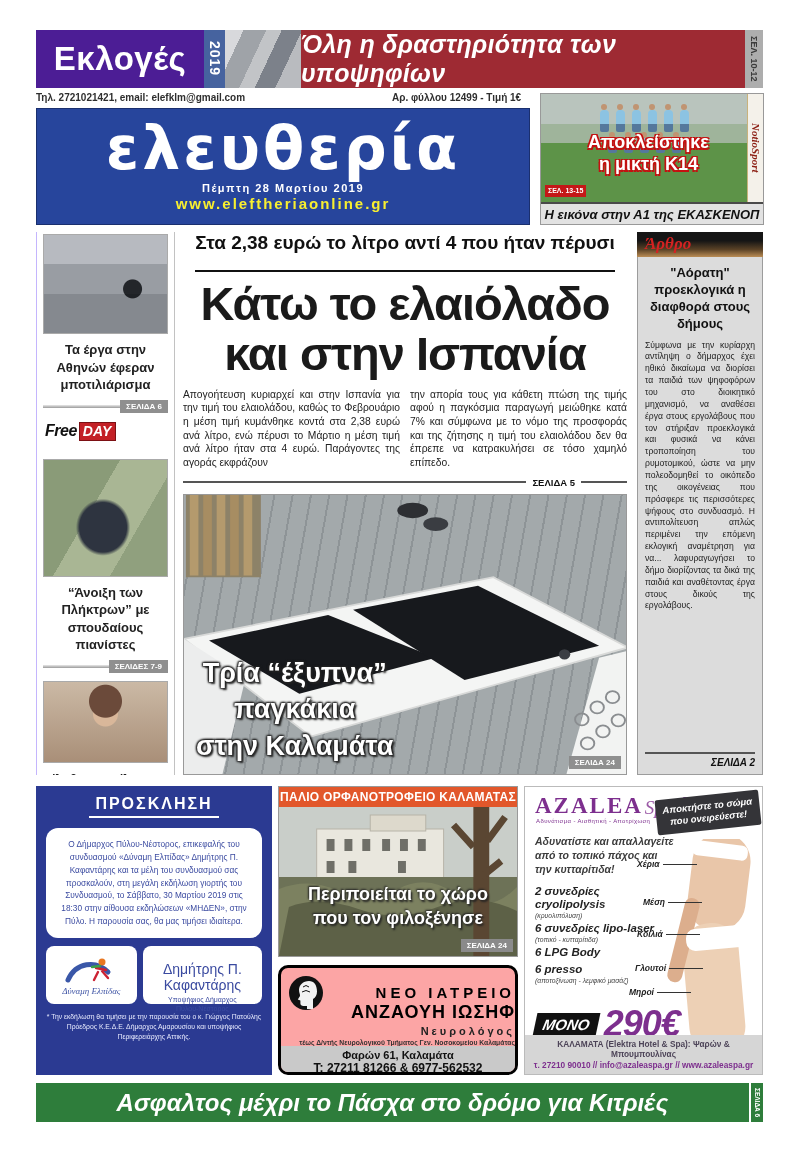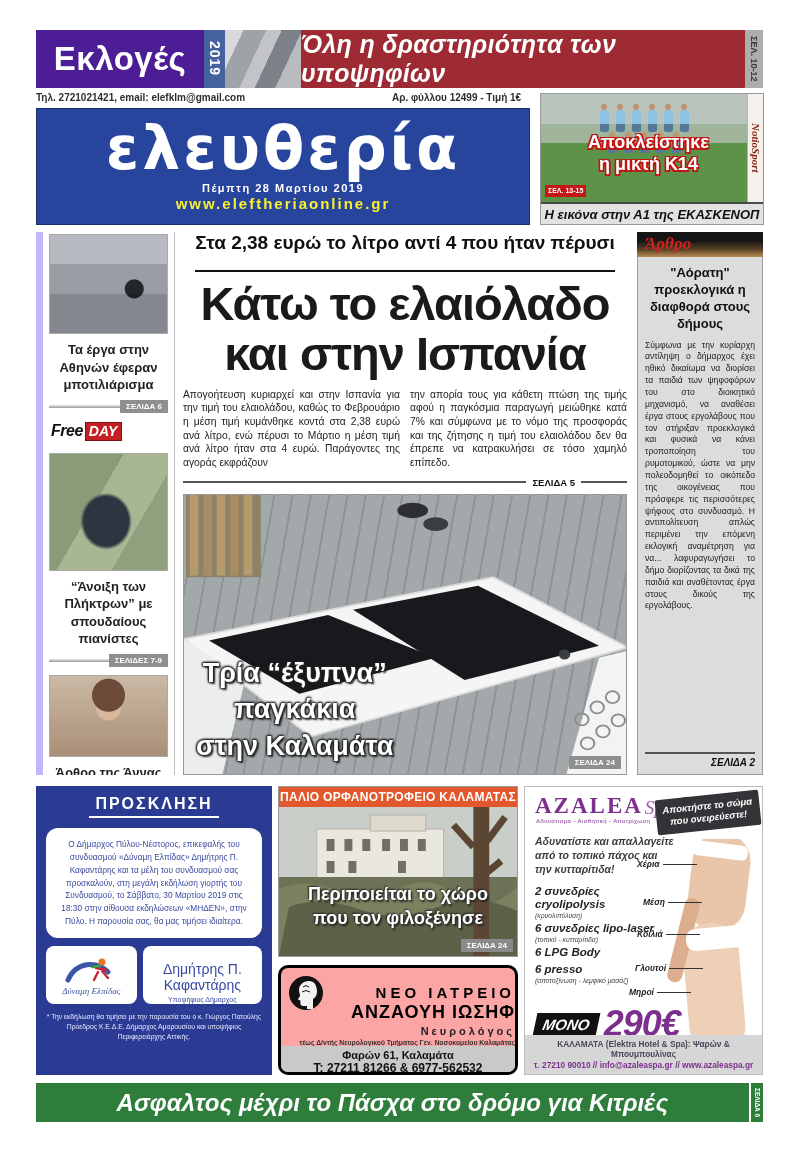--- a/index.html
+++ b/index.html
@@ -45,29 +45,29 @@
   .notio-strip { position:absolute; right:0; top:0; bottom:0; width:16px; background:#f4f1ea; border-left:1px solid #c9b27c;
                  writing-mode:vertical-rl; display:flex; align-items:center; justify-content:center;
                  font-family:"Liberation Serif", serif; font-weight:bold; font-style:italic; font-size:11px; color:#8b1d12; }
   .sports-footer { height:22px; background:#e2e2e2; border-top:2px solid #4a4a4a; display:flex; align-items:center; justify-content:center;
                    font-size:13px; font-weight:bold; font-style:italic; color:#111; }
 
   
   .main { position:absolute; left:36px; top:232px; width:727px; height:543px; display:flex; }
 
   
-  .sidebar { width:139px; border-left:7px solid #c4b5fd; border-right:1px solid #c2c2c2; padding:2px 6px 0 6px; overflow:hidden; }
+  .sidebar { width:139px; border-left:1px solid #c4b5fd; border-right:1px solid #c2c2c2; padding:2px 6px 0 6px; overflow:hidden; }
   .sb-photo { width:100%; border:1px solid #aaa; }
   .sb-caption { text-align:center; font-size:13px; color:#222; font-weight:bold; line-height:1.35; padding:7px 2px 6px 2px; }
   .sb-sep { display:flex; align-items:center; margin-bottom:8px; }
   .sb-sep .line { flex:1; height:3px; background:linear-gradient(180deg,#e8e8e8,#9a9a9a); }
   .badge { background:#8f8f8f; color:#fff; font-size:8px; font-weight:bold; padding:2px 6px; white-space:nowrap; }
   .photo-road { height:100px; background:linear-gradient(180deg,#b7bac0 0 30%,#999da3 30% 60%,#85898f 60%),
                 radial-gradient(circle at 72% 55%, #3a3d42 0 9px, transparent 10px); background-blend-mode:multiply; }
-  .freeday { display:flex; align-items:center; gap:2px; padding:1px 0 12px 2px; }
+  .freeday { display:flex; align-items:center; gap:2px; padding:1px 0 18px 2px; }
   .freeday .free { font-size:16px; font-weight:bold; font-style:italic; color:#111; letter-spacing:-.5px; }
   .freeday .day { font-size:14px; font-weight:bold; font-style:italic; color:#fff; background:#c32026; padding:0 4px 1px 3px; border:1px solid #7c1014; }
   .photo-pianist { height:118px; background:radial-gradient(ellipse at 48% 58%, #2e3440 0 26%, transparent 30%),
                    linear-gradient(120deg,#8a9b78 0 40%,#a9b694 40% 70%,#90a07e 70%); }
   .photo-woman { height:82px; background:radial-gradient(circle at 50% 24%, #6b4a3a 0 16px, transparent 17px),
                  radial-gradient(circle at 50% 40%, #d9b79a 0 12px, transparent 13px),
                  linear-gradient(180deg,#cbb9a5,#a98f78); }
 
   
   .center { width:462px; padding:0 10px 0 8px; display:flex; flex-direction:column; }

